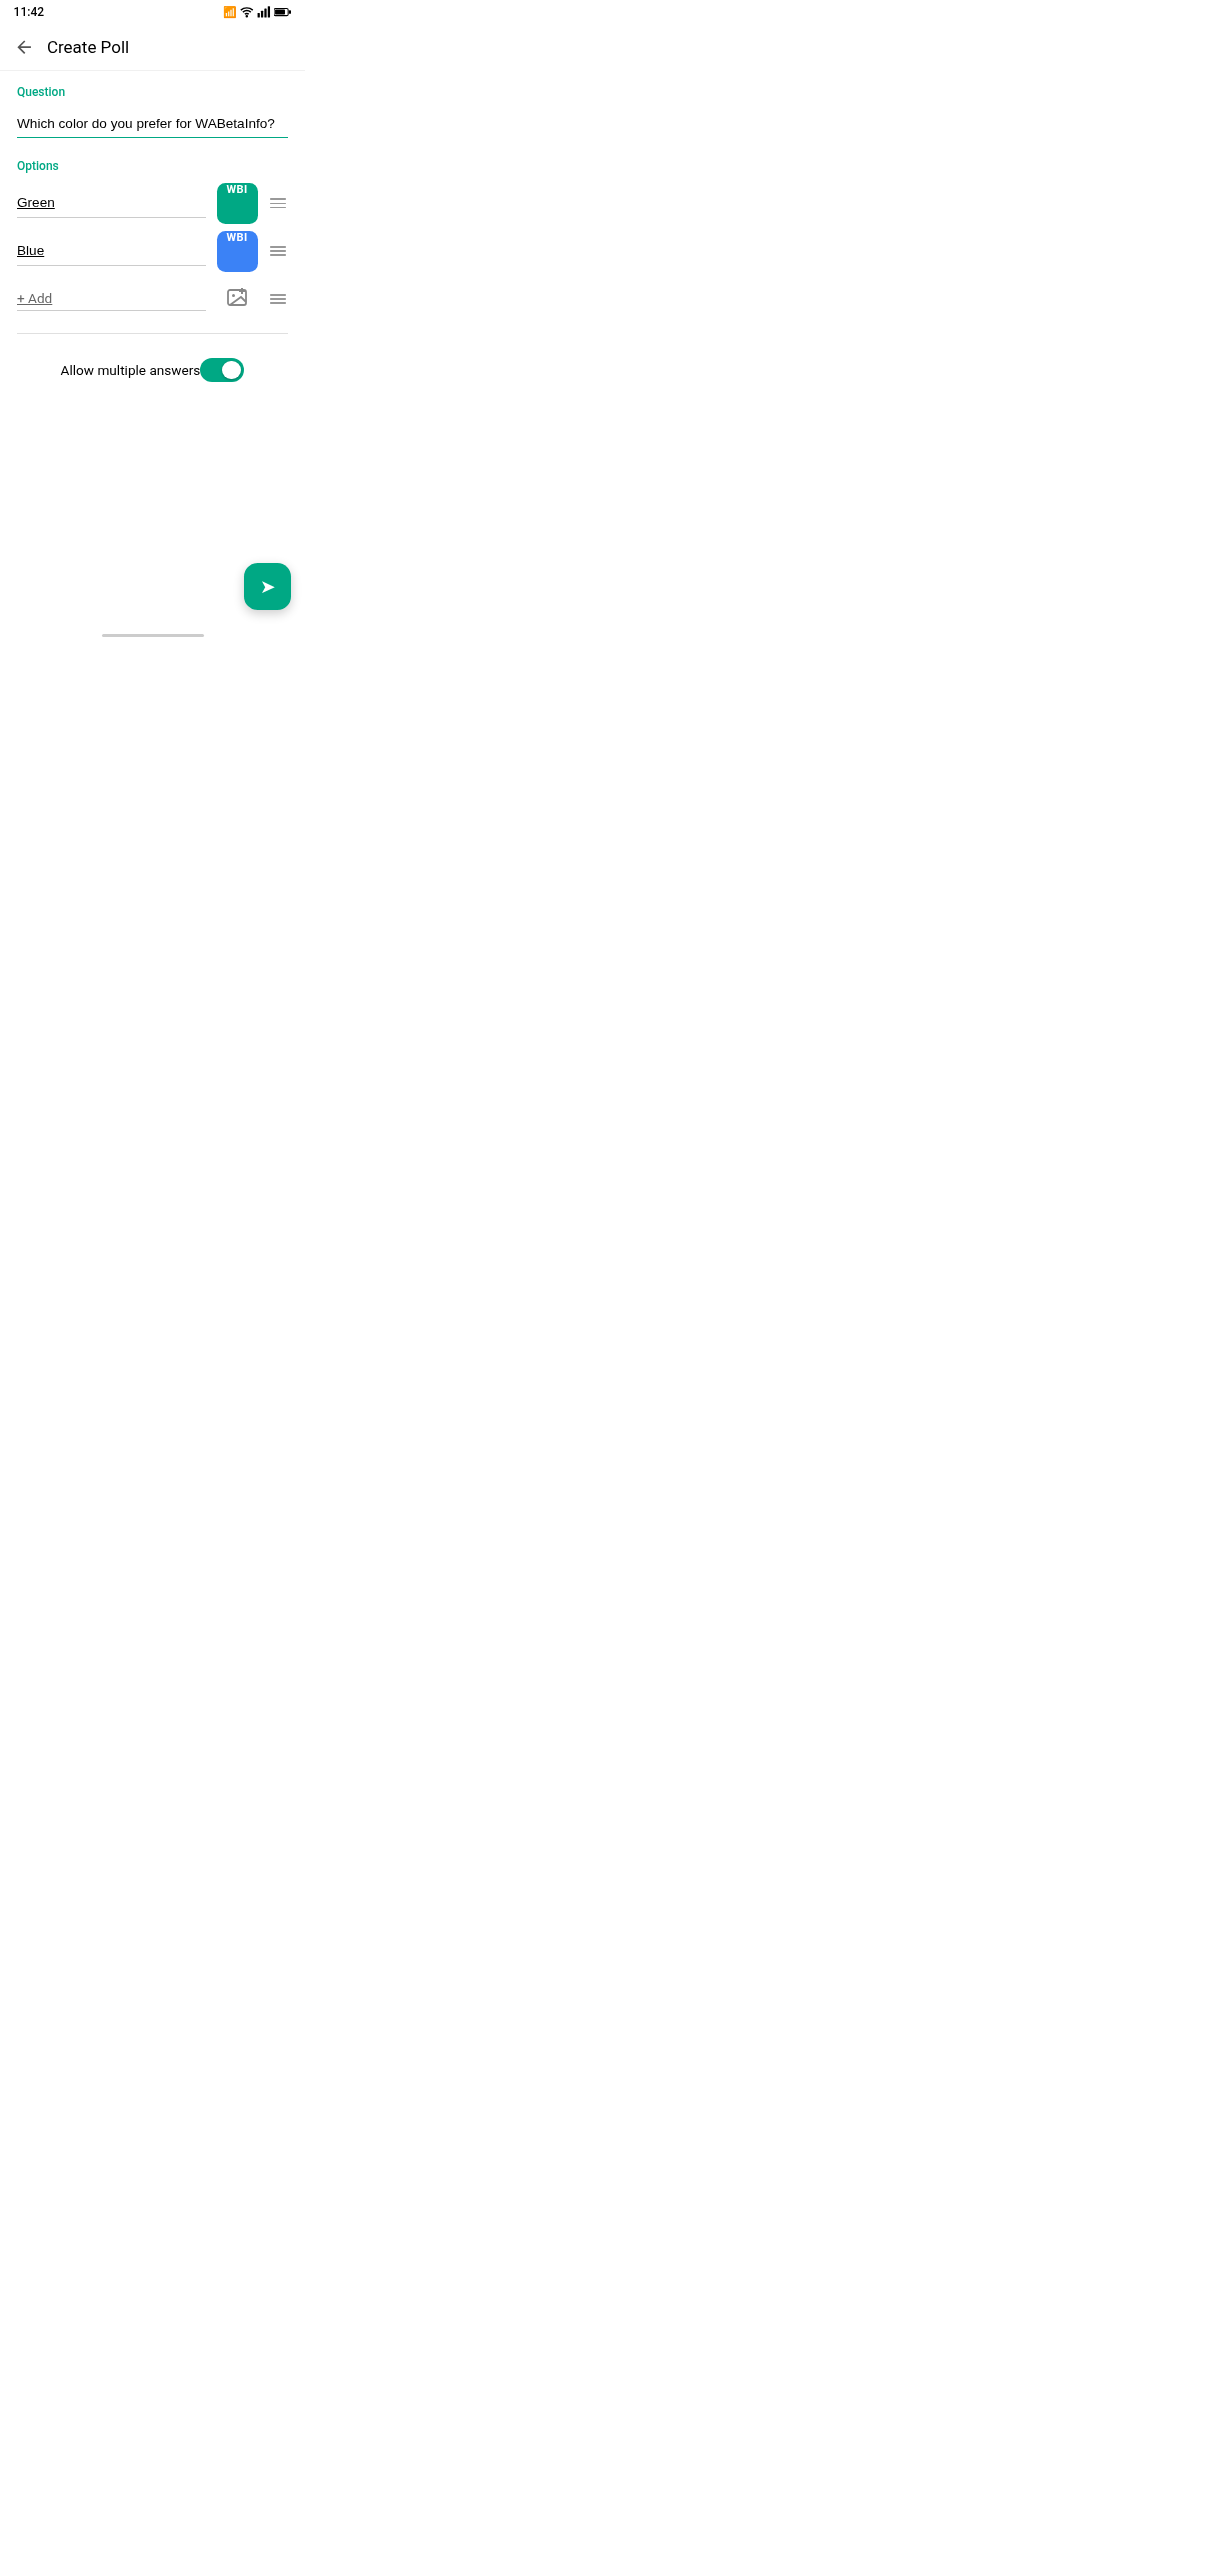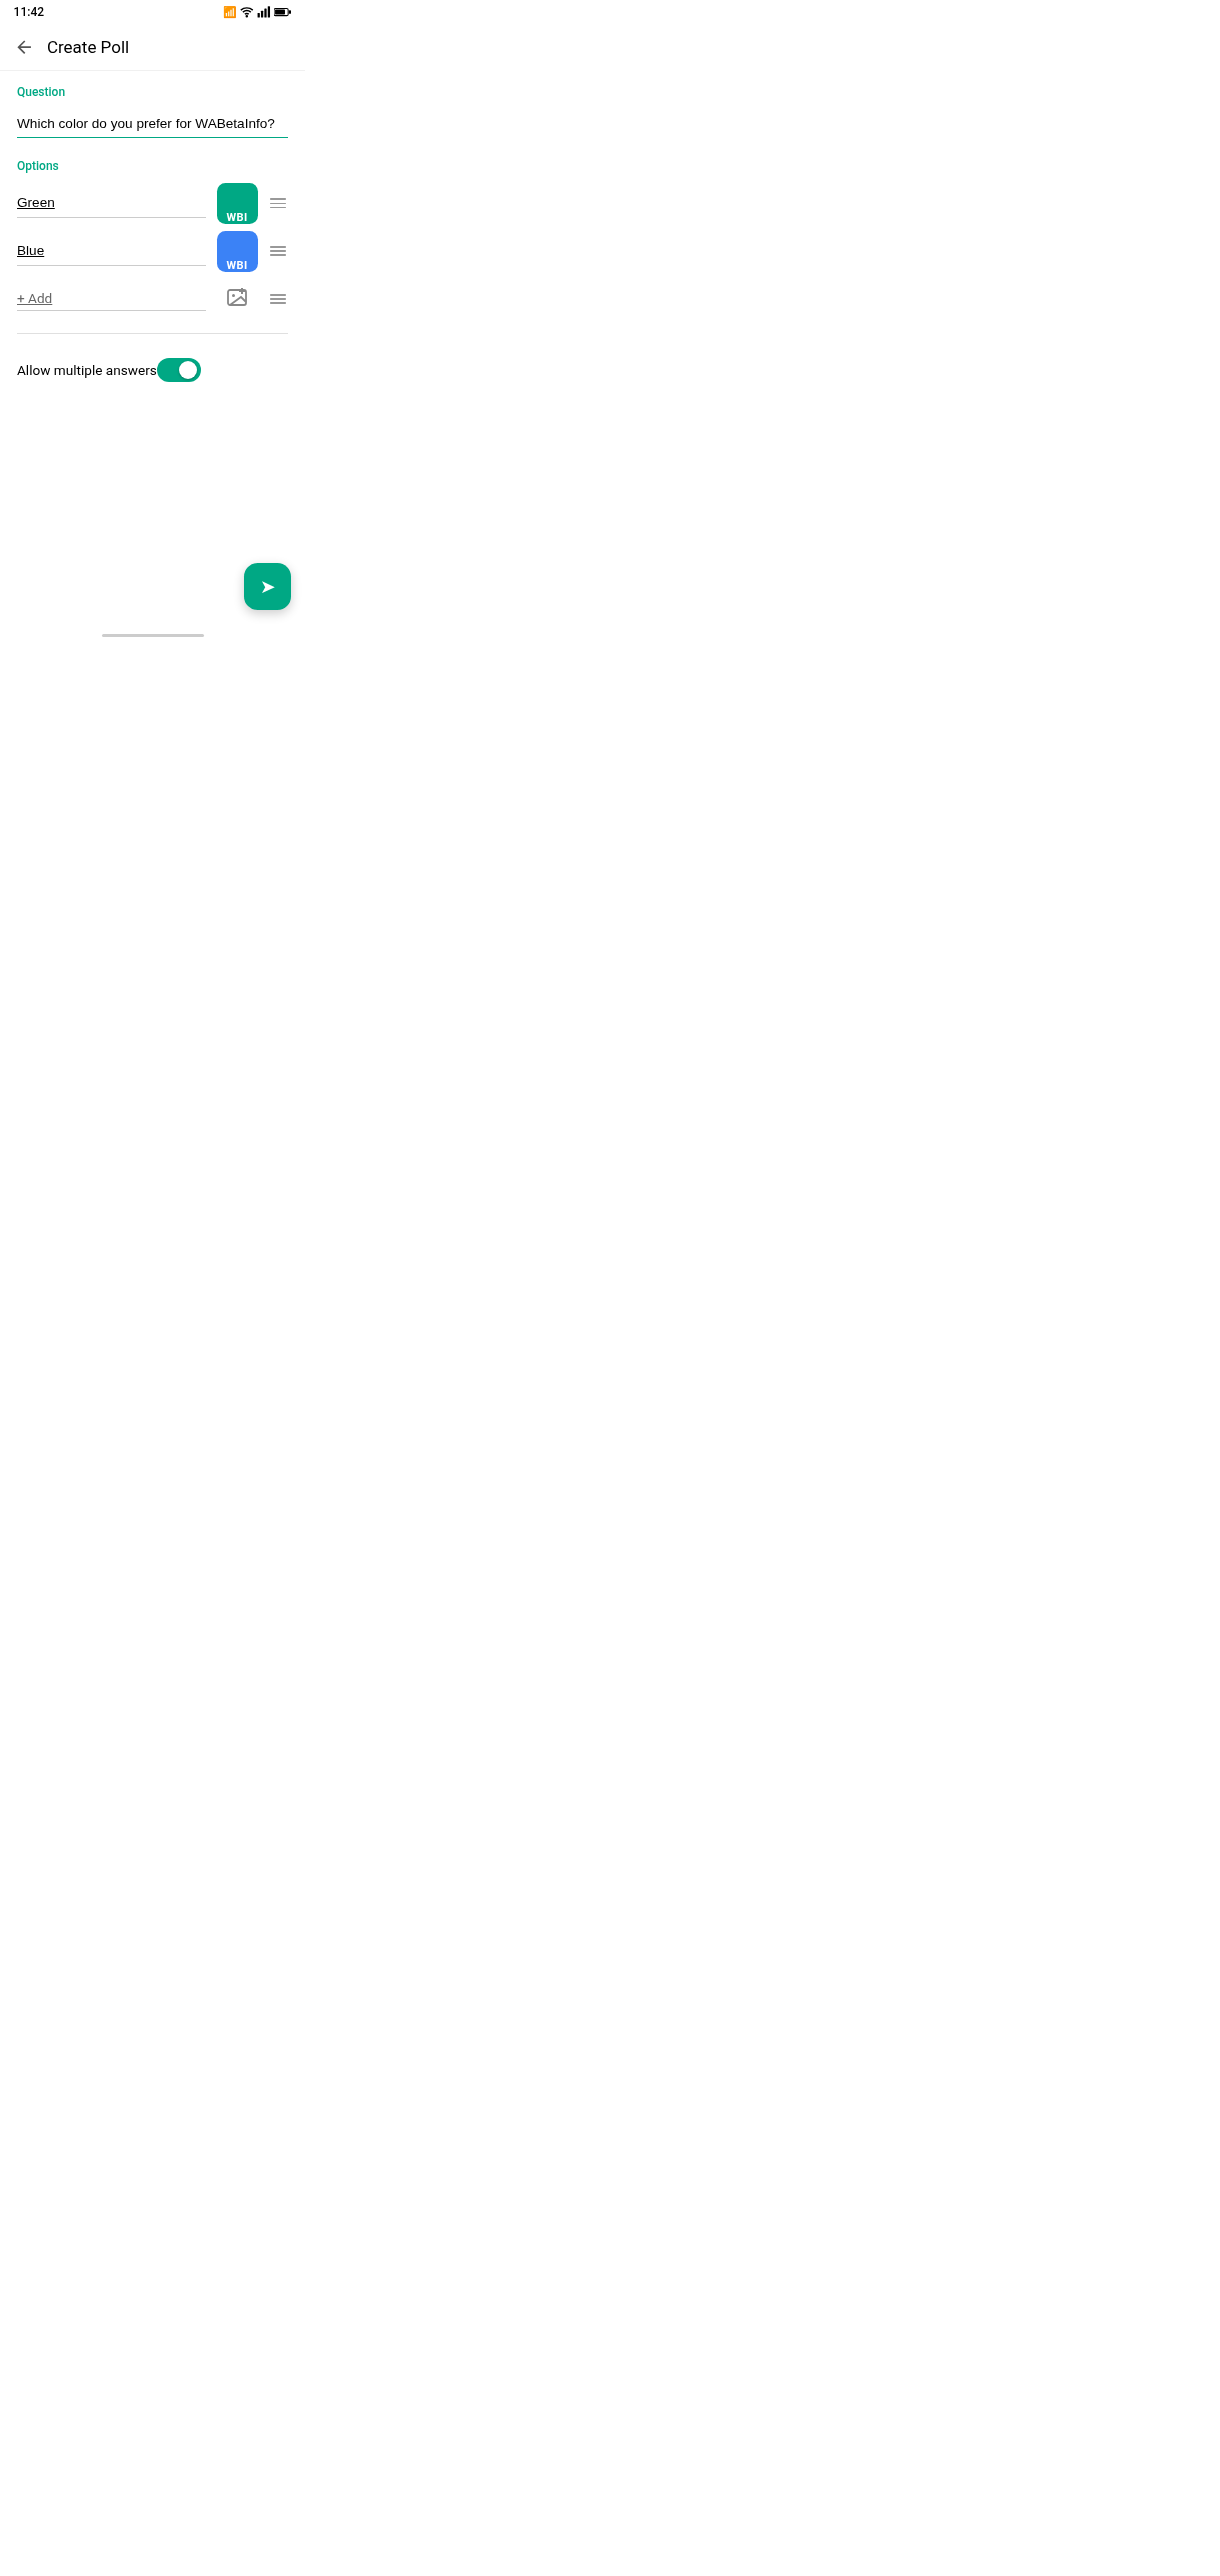--- a/index.html
+++ b/index.html
@@ -125,21 +125,21 @@
       background: transparent;
       text-decoration: underline;
     }
 
     
     .wbi-icon {
       width: 41px;
       height: 41px;
       border-radius: 8.5px;
       display: flex;
-      align-items: flex-end;
+      align-items: flex-start;
       justify-content: center;
       font-size: 11px;
       font-weight: 700;
       color: #fff;
       flex-shrink: 0;
       letter-spacing: 0.4px;
     }
 
     .wbi-green {
       background: #00a884;
@@ -197,21 +197,21 @@
     .divider {
       height: 0.8px;
       background: #e0e0e0;
       margin: 6.8px 0 13.6px;
     }
 
     
     .allow-multiple-row {
       display: flex;
       align-items: center;
-      justify-content: flex-start;
+      justify-content: center;
       padding: 10.2px 0;
     }
 
     .allow-multiple-label {
       font-size: 13.6px;
       color: #000;
     }
 
     
     .toggle-switch {

